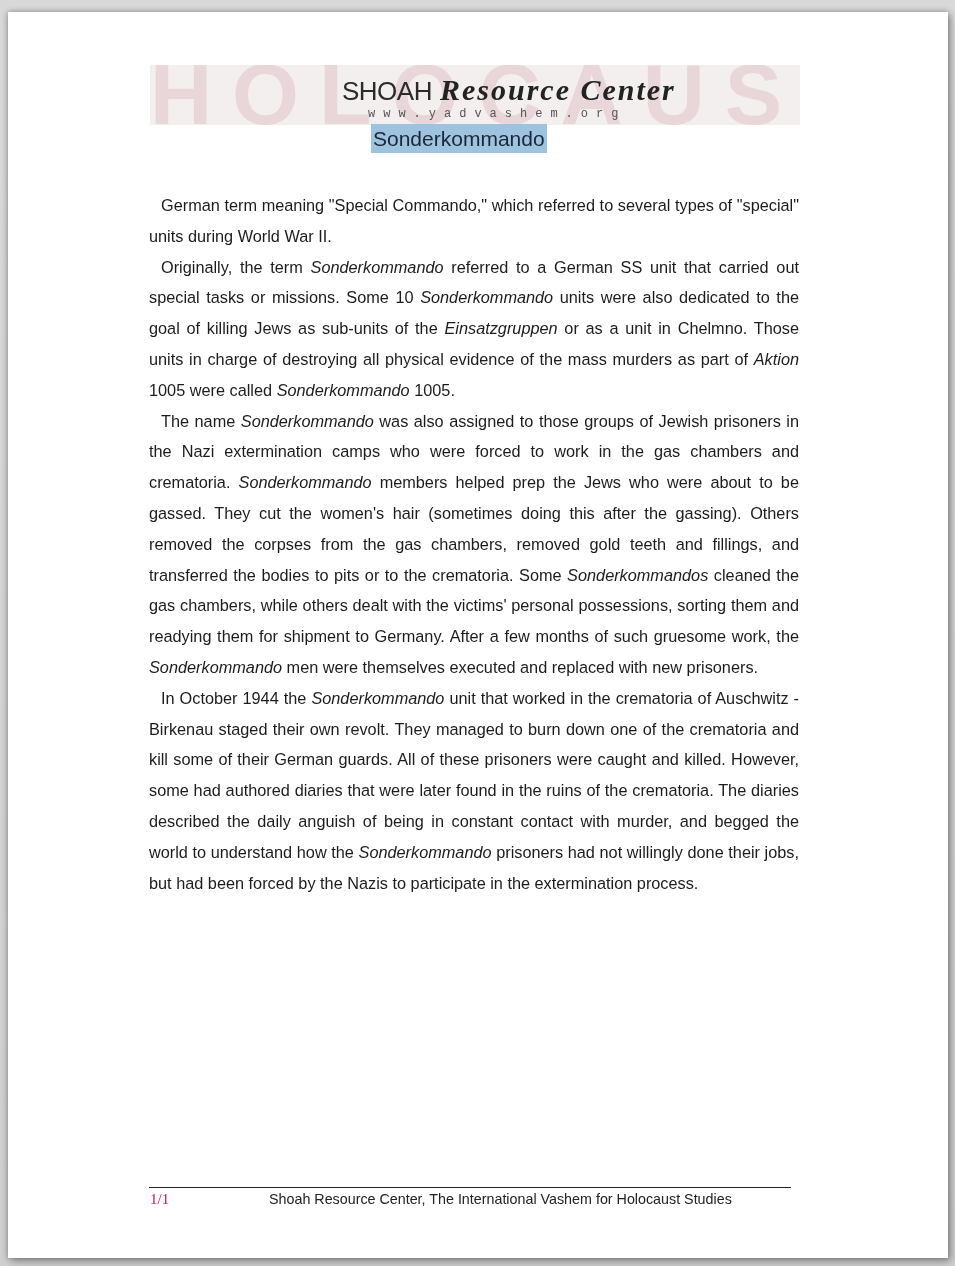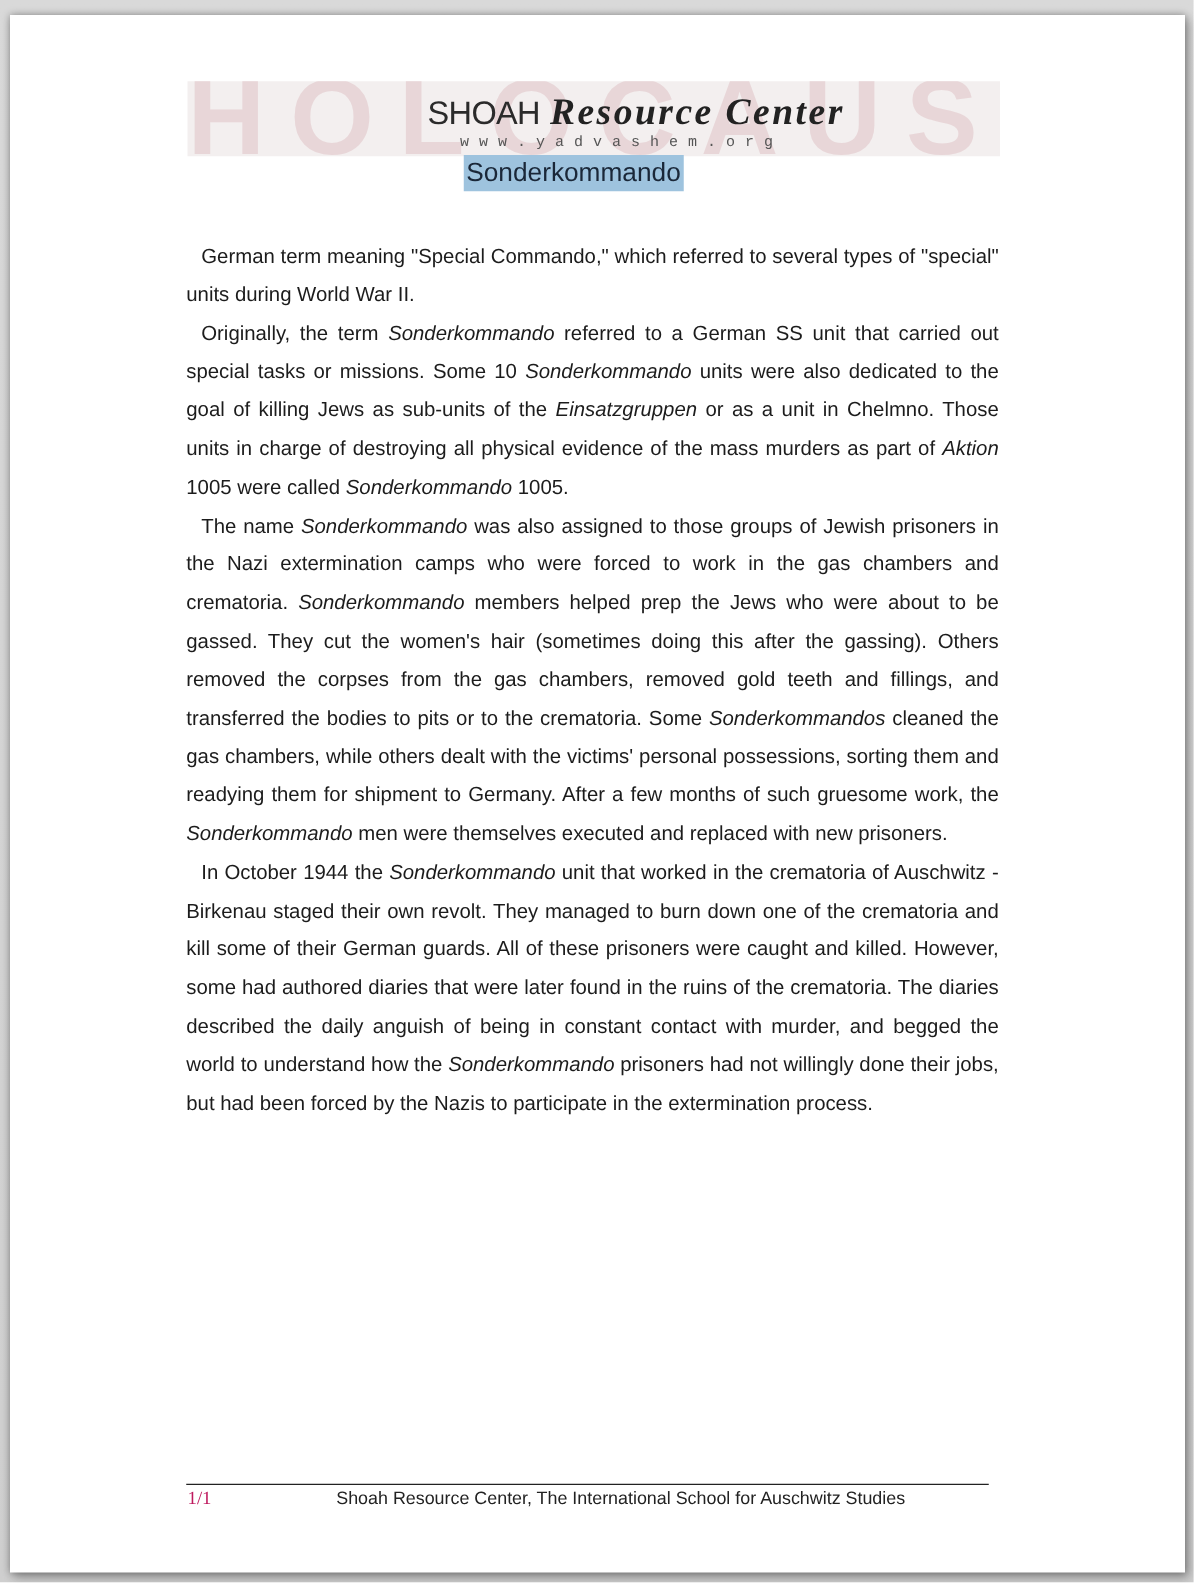--- a/index.html
+++ b/index.html
@@ -202,14 +202,14 @@
 
   <div class="body-text" id="body-text">
       <p><span>German term meaning "Special Commando," which referred to several types of "special" units during World War II.</span></p>
       <p><span>Originally, the term </span><em>Sonderkommando</em><span> referred to a German SS unit that carried out special tasks or missions. Some 10 </span><em>Sonderkommando</em><span> units were also dedicated to the goal of killing Jews as sub-units of the </span><em>Einsatzgruppen</em><span> or as a unit in Chelmno. Those units in charge of destroying all physical evidence of the mass murders as part of </span><em>Aktion</em><span> 1005 were called </span><em>Sonderkommando</em><span> 1005.</span></p>
       <p><span>The name </span><em>Sonderkommando</em><span> was also assigned to those groups of Jewish prisoners in the Nazi extermination camps who were forced to work in the gas chambers and crematoria. </span><em>Sonderkommando</em><span> members helped prep the Jews who were about to be gassed. They cut the women's hair (sometimes doing this after the gassing). Others removed the corpses from the gas chambers, removed gold teeth and fillings, and transferred the bodies to pits or to the crematoria. Some </span><em>Sonderkommandos</em><span> cleaned the gas chambers, while others dealt with the victims' personal possessions, sorting them and readying them for shipment to Germany. After a few months of such gruesome work, the </span><em>Sonderkommando</em><span> men were themselves executed and replaced with new prisoners.</span></p>
       <p><span>In October 1944 the </span><em>Sonderkommando</em><span> unit that worked in the crematoria of Auschwitz -Birkenau staged their own revolt. They managed to burn down one of the crematoria and kill some of their German guards. All of these prisoners were caught and killed. However, some had authored diaries that were later found in the ruins of the crematoria. The diaries described the daily anguish of being in constant contact with murder, and begged the world to understand how the </span><em>Sonderkommando</em><span> prisoners had not willingly done their jobs, but had been forced by the Nazis to participate in the extermination process.</span></p>
     </div>
 
   <div class="footer-rule"></div>
   <div class="footer-page">1/1</div>
-  <div class="footer-org">Shoah Resource Center, The International School for Auschwitz Studies</div>
+  <div class="footer-org">Shoah Resource Center, The International Vashem for Holocaust Studies</div>
 </div>
 
 </body></html>

